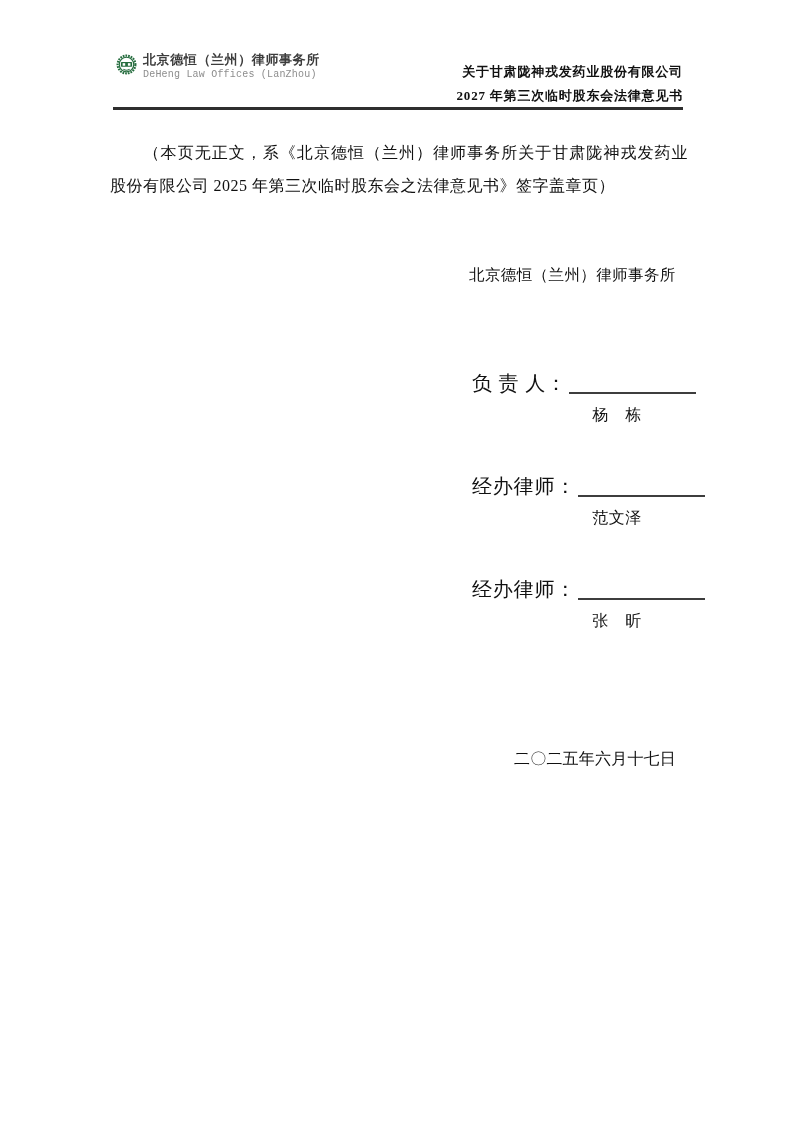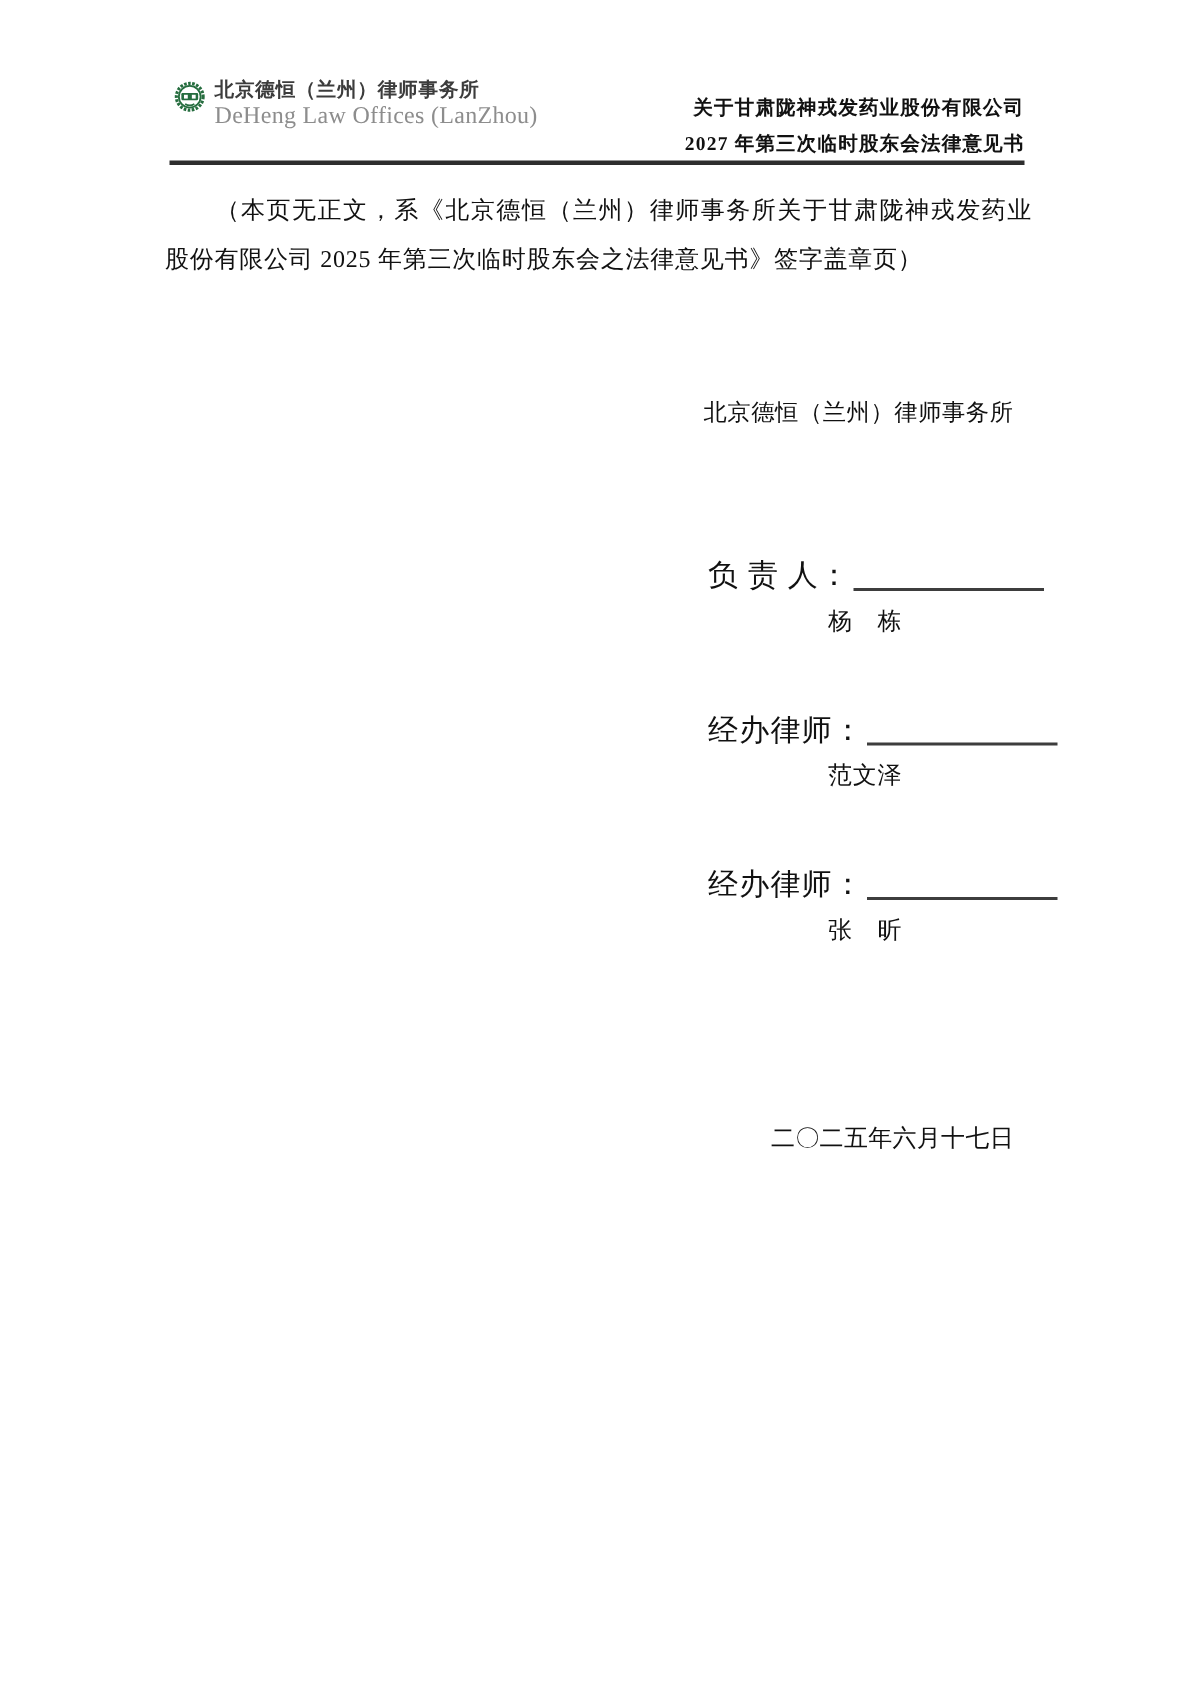--- a/index.html
+++ b/index.html
@@ -35,22 +35,22 @@
   }
   .brand-text .cn {
     font-family: "Liberation Sans", "DejaVu Sans", sans-serif;
     font-size: 13px;
     font-weight: 700;
     color: #3c3c3c;
     letter-spacing: 0.6px;
     line-height: 14px;
   }
   .brand-text .en {
-    font-family: Liberation Serif, serif;
-    font-size: 16px;
+    font-family: Liberation Mono, monospace;
+    font-size: 10px;
     color: #8d8d8d;
     letter-spacing: 0.2px;
     margin-top: 2px;
   }
 
   .header-right {
     position: absolute;
     right: 111px;
     top: 64px;
     text-align: right;
@@ -69,21 +69,21 @@
     width: 570px;
     height: 3px;
     background: #2e2e2e;
     border: none;
   }
 
   
   .statement {
     position: absolute;
     left: 110px;
-    top: 124px;
+    top: 136px;
     width: 578px;
     font-size: 16px;
     line-height: 33px;
     letter-spacing: 0.5px;
     text-indent: 2.1em;
     text-align: justify;
     color: #111;
     margin: 0;
   }
 
@@ -117,21 +117,21 @@
     width: 127px;
     height: 1em;
     border-bottom: 2px solid #3d3d3d;
     vertical-align: -4px;
     margin-left: 2px;
   }
   .sig-name {
     margin-top: 11px;
     margin-left: 80px;
     width: 130px;
-    text-align: left;
+    text-align: center;
     font-size: 16px;
     line-height: 20px;
     letter-spacing: 0.5px;
     color: #111;
   }
 
   
   .date-line {
     position: absolute;
     left: 514px;

